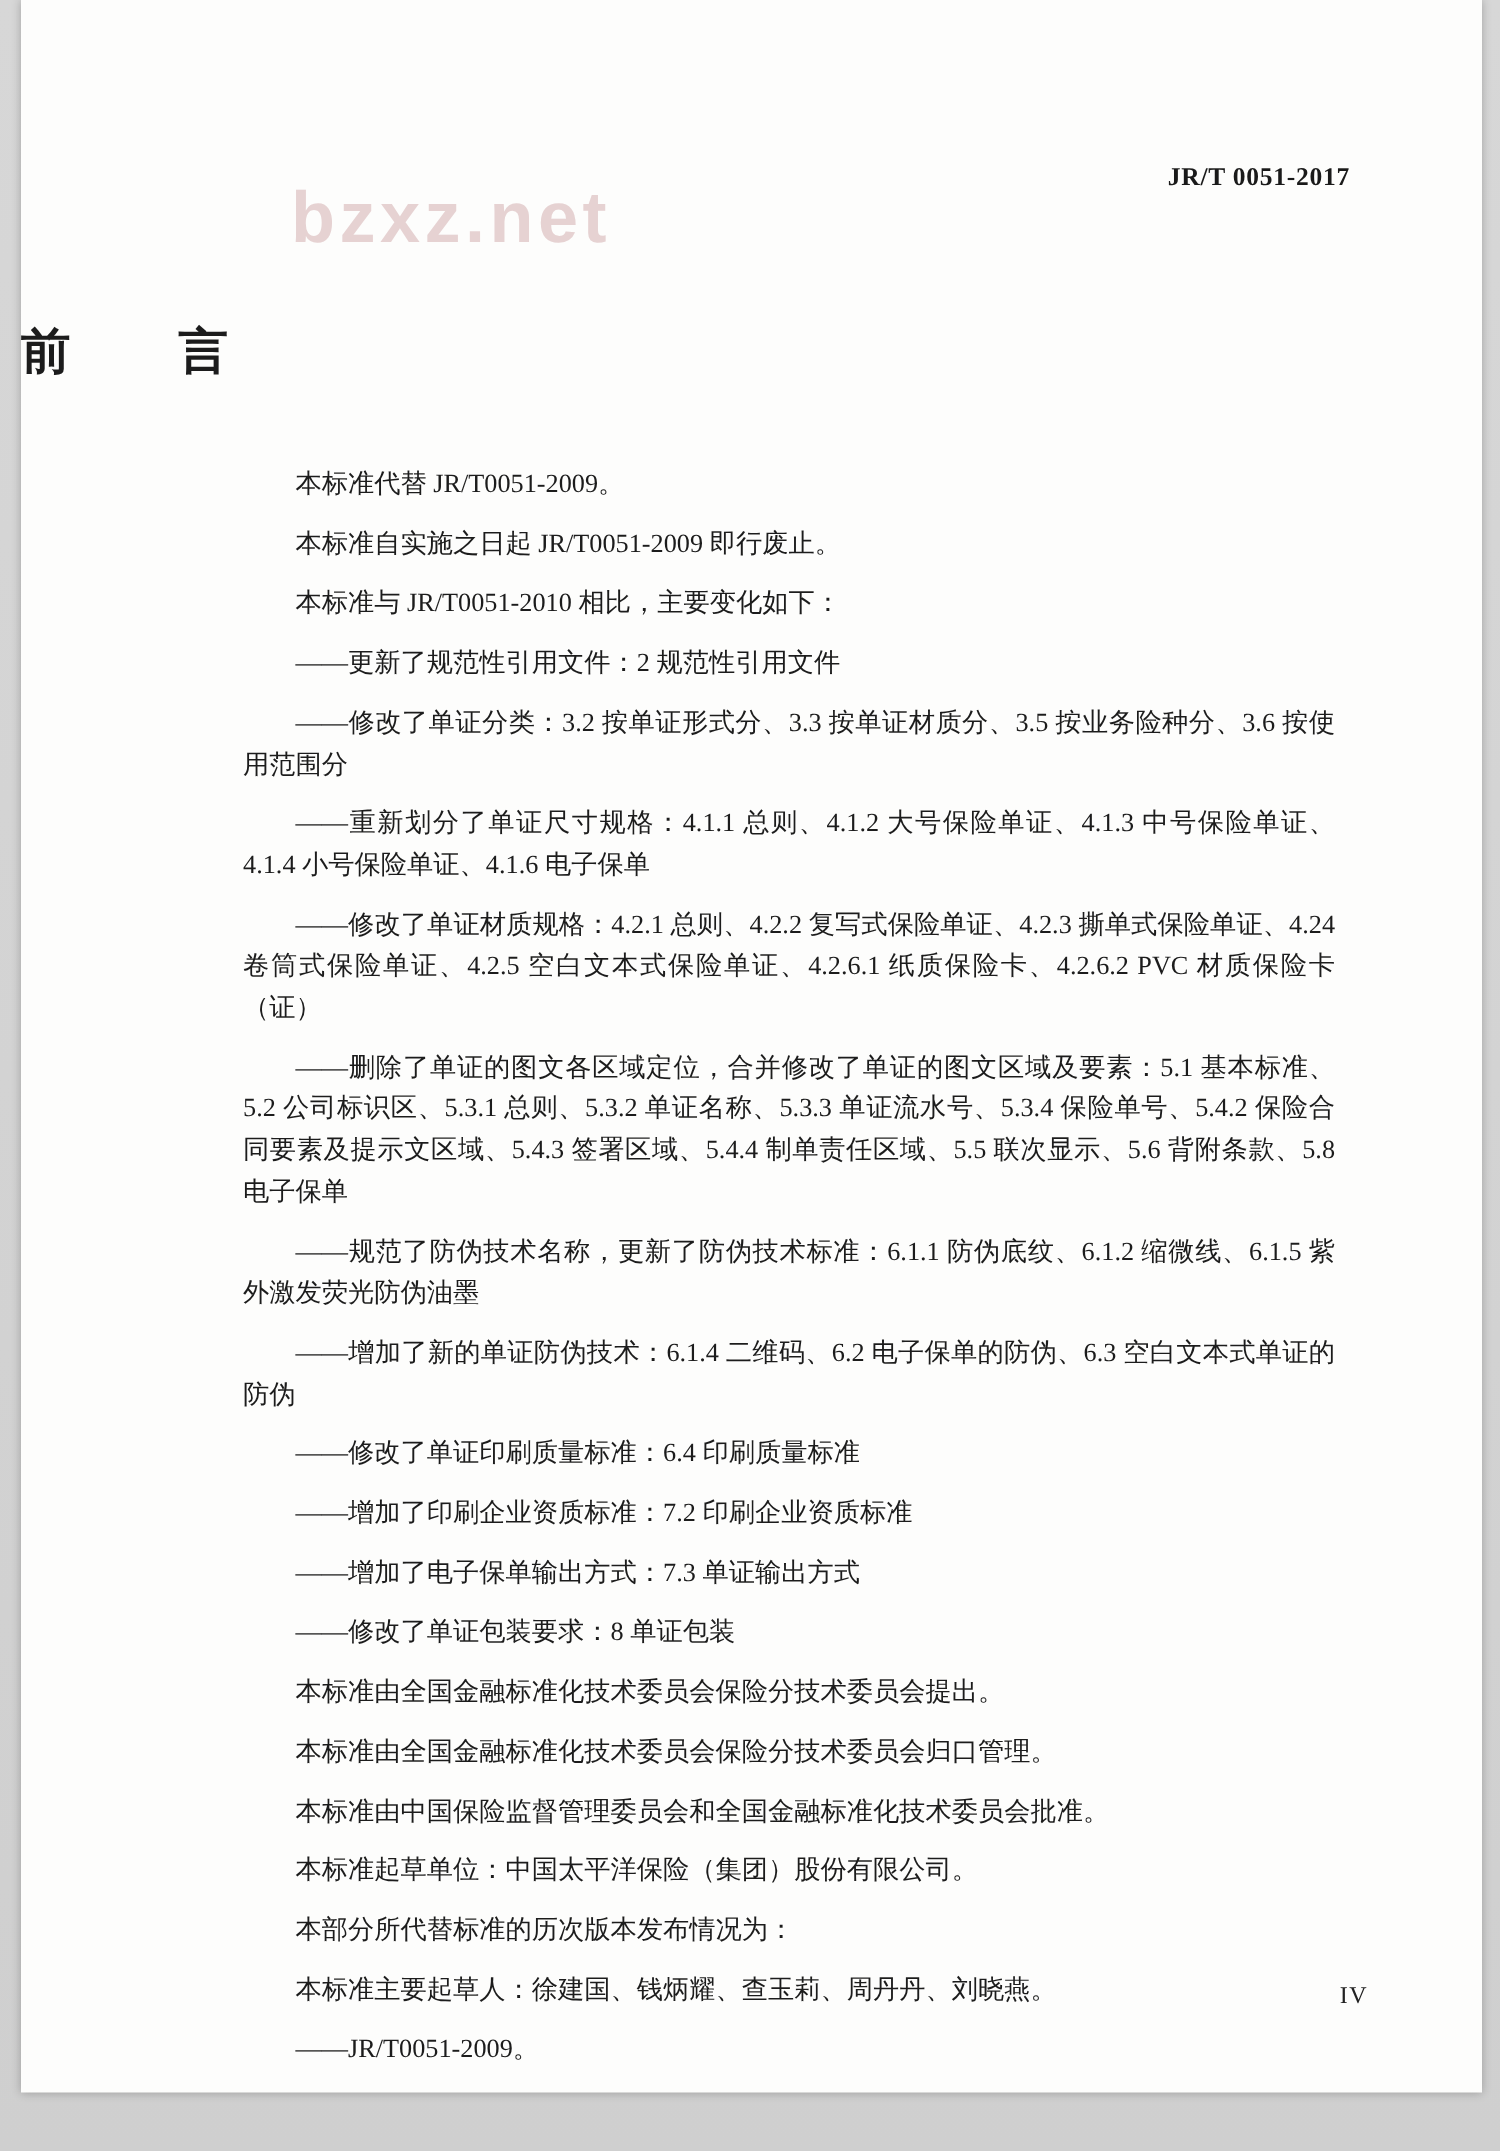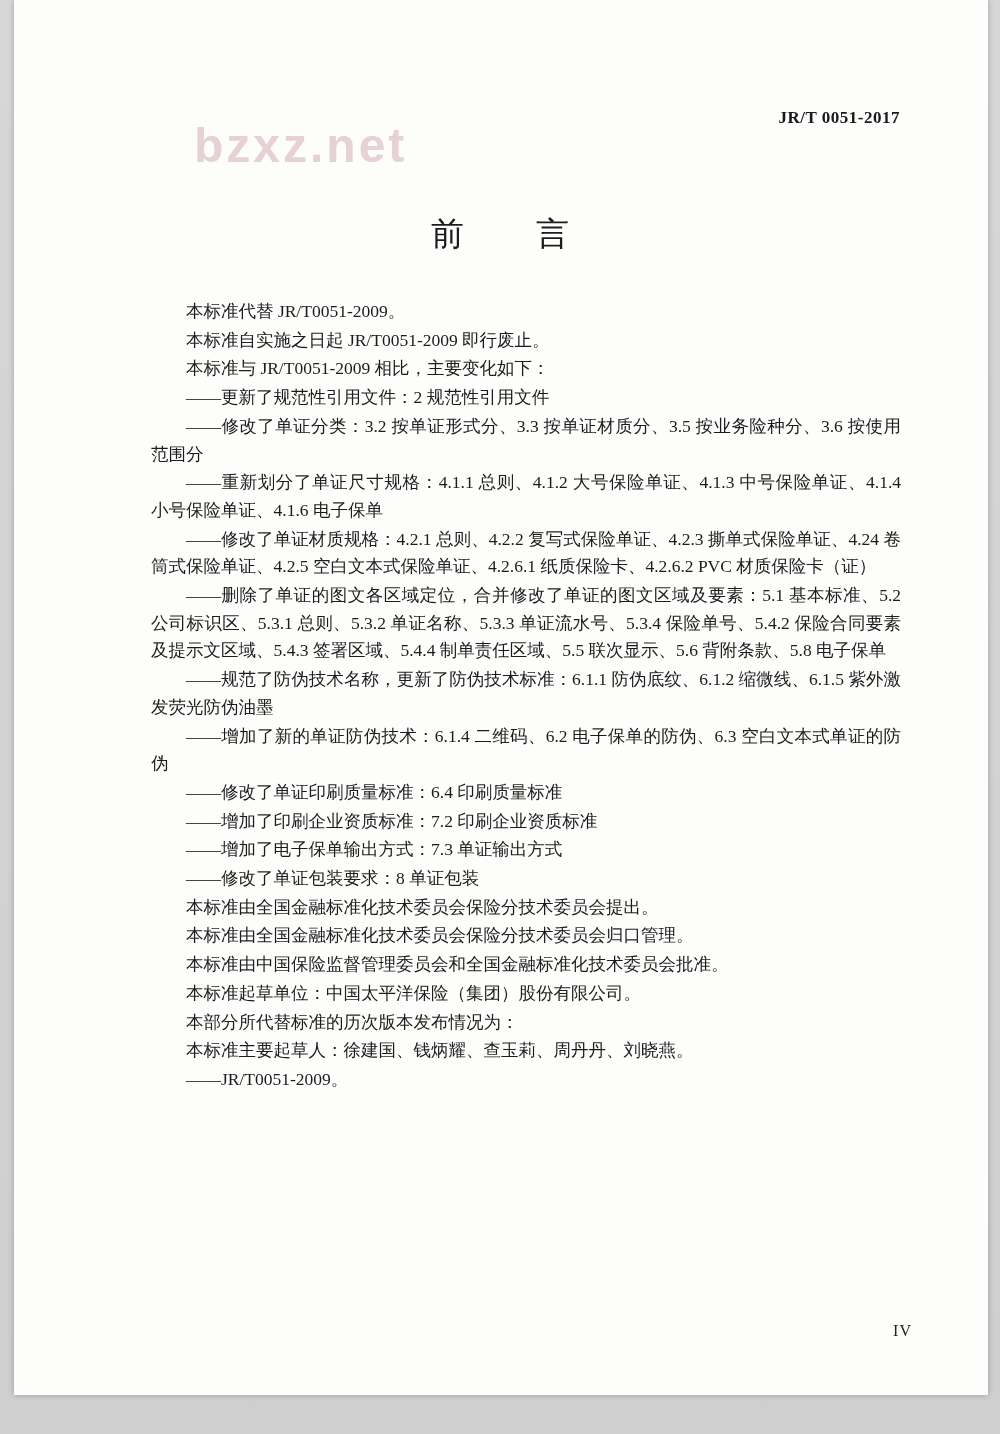--- a/index.html
+++ b/index.html
@@ -35,38 +35,38 @@
     font-family:"Liberation Sans","DejaVu Sans",sans-serif;
     font-weight:bold;
     font-size:48px;
     letter-spacing:3px;
     color:#e6d2d2;
     user-select:none;
   }
   .title {
     position:absolute;
     top:212px; left:0; width:100%;
-    text-align:center;
+    text-align:left;
     font-size:33px;
-    font-weight:normal;
+    font-weight:bold;
     color:#1c1c1c;
     letter-spacing:2px;
   }
   .content {
     position:absolute;
     left:136px; top:297px;
     width:752px;
     font-size:17.5px;
     line-height:27.7px;
     color:#1c1c1c;
     text-align:justify;
   }
   .content p.para {
     text-indent:2em;
-    margin:1px;
+    margin:12px;
   }
   .page-number {
     position:absolute;
     top:1322px; right:76px;
     font-size:16px;
     color:#222;
     letter-spacing:1px;
   }
 </style>
 </head>
@@ -77,21 +77,21 @@
 
     <div class="doc-header">JR/T 0051-2017</div>
 
     <div class="watermark">bzxz.net</div>
 
     <h1 class="title">前　　言</h1>
 
     <div class="content">
         <p class="para">本标准代替 JR/T0051-2009。</p>
         <p class="para">本标准自实施之日起 JR/T0051-2009 即行废止。</p>
-        <p class="para">本标准与 JR/T0051-2009 相比，主要变化如下：</p>
+        <p class="para">本标准与 JR/T0051-2010 相比，主要变化如下：</p>
         <p class="para">——更新了规范性引用文件：2 规范性引用文件</p>
         <p class="para">——修改了单证分类：3.2 按单证形式分、3.3 按单证材质分、3.5 按业务险种分、3.6 按使用范围分</p>
         <p class="para">——重新划分了单证尺寸规格：4.1.1 总则、4.1.2 大号保险单证、4.1.3 中号保险单证、4.1.4 小号保险单证、4.1.6 电子保单</p>
         <p class="para">——修改了单证材质规格：4.2.1 总则、4.2.2 复写式保险单证、4.2.3 撕单式保险单证、4.24 卷筒式保险单证、4.2.5 空白文本式保险单证、4.2.6.1 纸质保险卡、4.2.6.2 PVC 材质保险卡（证）</p>
         <p class="para">——删除了单证的图文各区域定位，合并修改了单证的图文区域及要素：5.1 基本标准、5.2 公司标识区、5.3.1 总则、5.3.2 单证名称、5.3.3 单证流水号、5.3.4 保险单号、5.4.2 保险合同要素及提示文区域、5.4.3 签署区域、5.4.4 制单责任区域、5.5 联次显示、5.6 背附条款、5.8 电子保单</p>
         <p class="para">——规范了防伪技术名称，更新了防伪技术标准：6.1.1 防伪底纹、6.1.2 缩微线、6.1.5 紫外激发荧光防伪油墨</p>
         <p class="para">——增加了新的单证防伪技术：6.1.4 二维码、6.2 电子保单的防伪、6.3 空白文本式单证的防伪</p>
         <p class="para">——修改了单证印刷质量标准：6.4 印刷质量标准</p>
         <p class="para">——增加了印刷企业资质标准：7.2 印刷企业资质标准</p>
         <p class="para">——增加了电子保单输出方式：7.3 单证输出方式</p>

